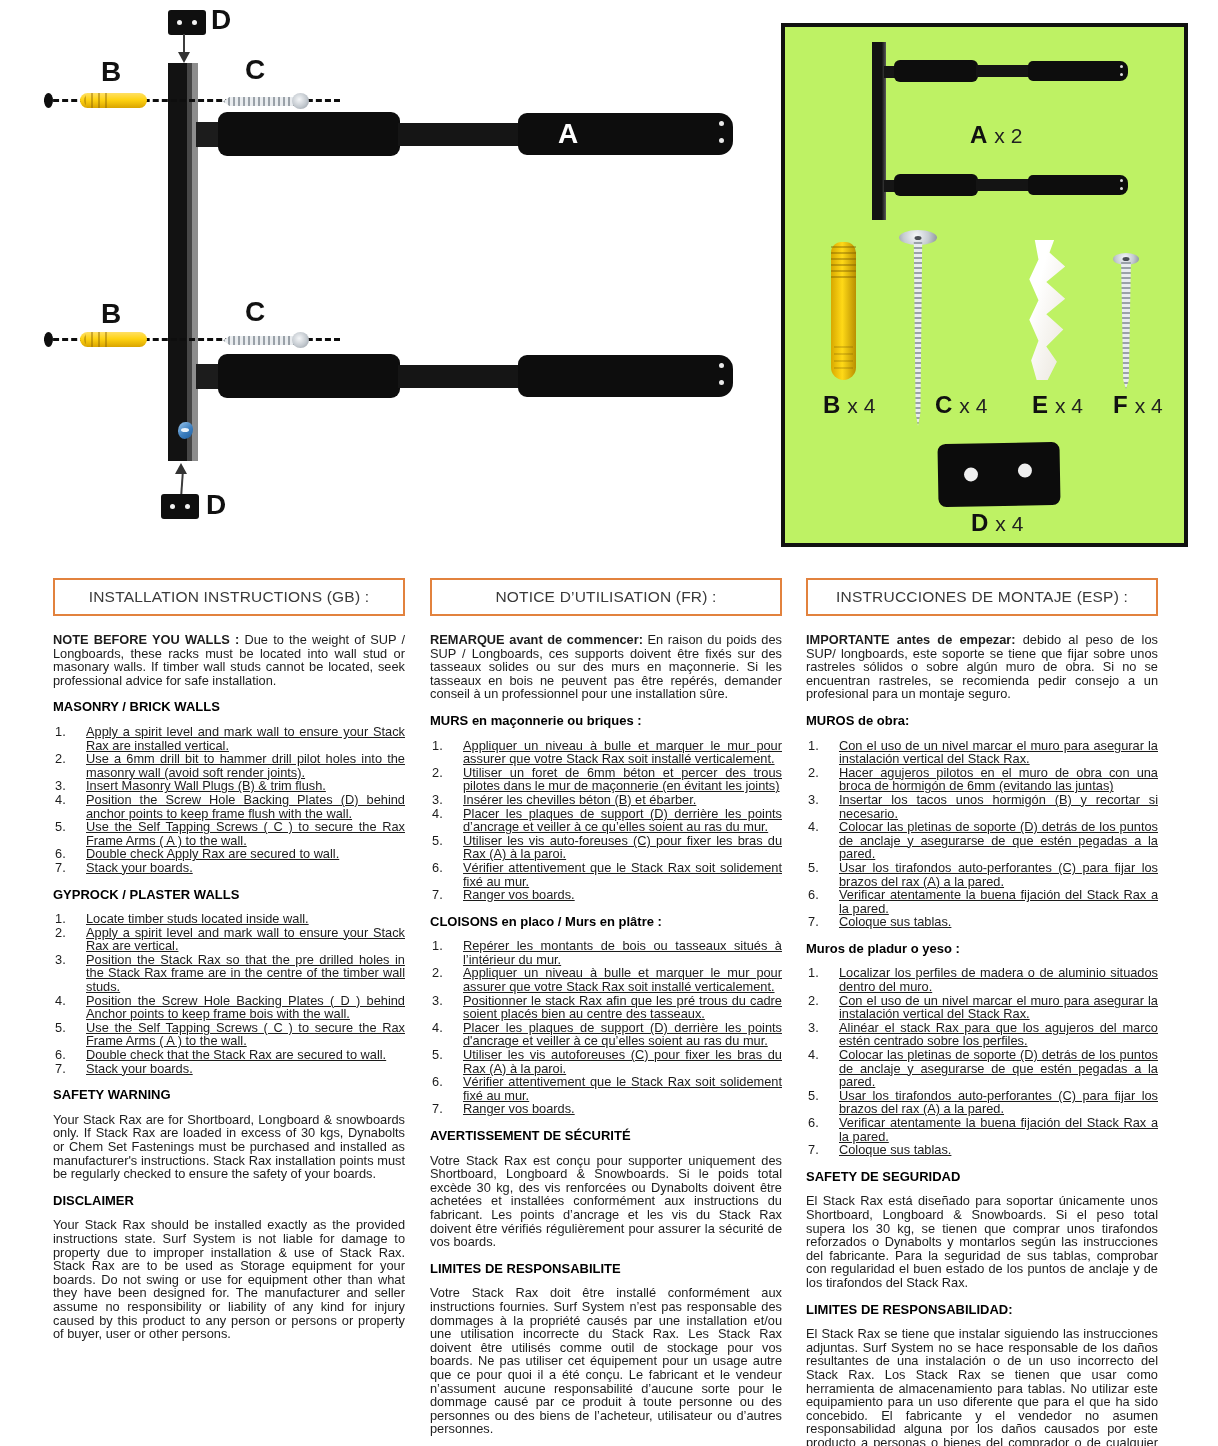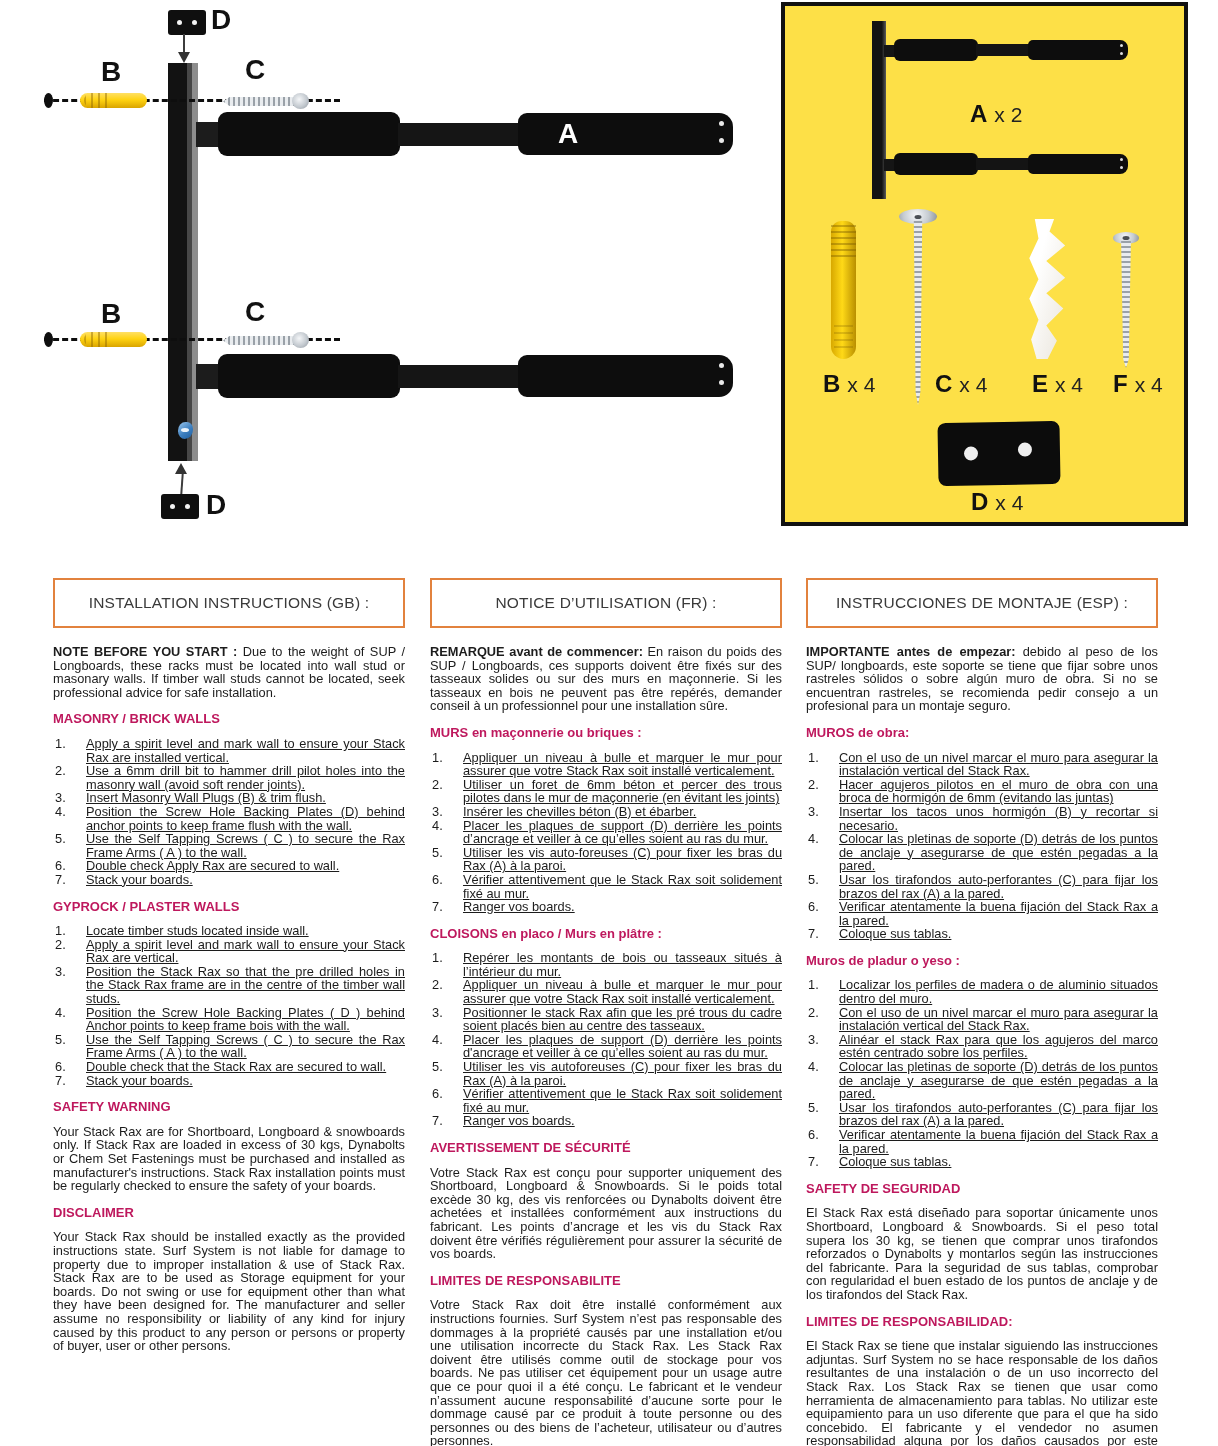--- a/index.html
+++ b/index.html
@@ -36,21 +36,21 @@
   .arm .foam2{position:absolute;left:322px;top:2px;width:215px;height:42px;background:#0d0d0d;
         border-radius:9px 14px 14px 9px;}
   .arm .foam2 i{position:absolute;width:5px;height:5px;border-radius:50%;background:#e9e9e9;left:201px;}
   .arm .foam2 i.h1{top:8px;} .arm .foam2 i.h2{top:25px;}
   .arm .alabel{position:absolute;left:362px;top:7px;color:#fff;font-weight:bold;font-size:28px;}
   .sticker{position:absolute;left:178px;top:422px;width:15px;height:17px;border-radius:55% 45% 60% 50%;
         background:linear-gradient(140deg,#9cc7ec 0%,#3c7fc0 55%,#1e5d9e 100%);}
   .sticker::after{content:"";position:absolute;left:3px;top:6px;width:8px;height:4px;border-radius:50%;background:#eaf3fb;}
 
   
-  #parts-box{position:absolute;left:781px;top:2px;width:399px;height:516px;border:4px solid #111;background:#fde047;}
+  #parts-box{position:absolute;left:781px;top:23px;width:399px;height:516px;border:4px solid #111;background:#bef264;}
   .pb{position:absolute;}
   .mini-bar{left:87px;top:15px;width:14px;height:178px;
         background:linear-gradient(90deg,#121212 0 70%,#5a5a5a 100%);}
   .mini-arm{position:absolute;width:246px;height:24px;}
   .mini-arm .stub{position:absolute;left:0;top:6px;width:12px;height:12px;background:#151515;}
   .mini-arm .foam1{position:absolute;left:10px;top:0;width:84px;height:22px;background:#0d0d0d;border-radius:6px;}
   .mini-arm .mid{position:absolute;left:92px;top:5px;width:54px;height:12px;background:#141414;}
   .mini-arm .foam2{position:absolute;left:144px;top:1px;width:100px;height:20px;background:#0d0d0d;border-radius:5px 8px 8px 5px;}
   .mini-arm .foam2 i{position:absolute;left:92px;width:3px;height:3px;border-radius:50%;background:#ddd;}
   .mini-arm .foam2 i.h1{top:4px;} .mini-arm .foam2 i.h2{top:12px;}
@@ -81,26 +81,26 @@
         background:linear-gradient(105deg,#ffffff 35%,#e9e4da 100%);
         filter:drop-shadow(0 0 1.5px #b9b4aa);
         clip-path:polygon(30% 0,72% 0,62% 9%,96% 19%,55% 30%,96% 42%,55% 53%,92% 64%,55% 76%,78% 87%,58% 100%,34% 100%,22% 86%,38% 72%,18% 57%,38% 43%,18% 28%,38% 14%);}
   .dplate{left:153px;top:416px;width:122px;height:63px;background:#0c0c0c;border-radius:8px;transform:rotate(-1deg);}
   .dplate i{position:absolute;width:14px;height:14px;border-radius:50%;background:#efefef;}
   .dplate i.h1{left:26px;top:24px;} .dplate i.h2{left:80px;top:21px;}
 
   
   .col{position:absolute;top:578px;width:352px;font-size:12.8px;line-height:13.6px;text-align:justify;}
   .col-0{left:53px;} .col-1{left:430px;} .col-2{left:806px;}
-  .hbox{box-sizing:border-box;height:50px;border:2px solid #e2823e;display:flex;align-items:center;
+  .hbox{box-sizing:border-box;height:38px;border:2px solid #e2823e;display:flex;align-items:center;
         justify-content:center;margin-bottom:17px;}
   .hbox h2{margin:0;font-size:15.5px;font-weight:400;color:#3a3a3a;letter-spacing:.2px;white-space:nowrap;}
   .intro{margin:0 0 13px 0;}
   .intro b{font-weight:bold;}
-  .section h3{margin:13px 0 11px 0;font-size:13px;font-weight:bold;color:#be185d;text-align:left;}
+  .section h3{margin:13px 0 11px 0;font-size:13px;font-weight:bold;color:#000000;text-align:left;}
   ol.steps{margin:0;padding:0;counter-reset:step;text-decoration:underline;}
   ol.steps:empty{display:none;}
   ol.steps li{list-style:none;position:relative;padding-left:33px;counter-increment:step;}
   ol.steps li::before{content:counter(step) ".";position:absolute;left:2px;}
   p.sbody{margin:0;}
   p.sbody:empty{display:none;}
 </style>
 </head>
 <body>
 
@@ -212,21 +212,21 @@
         <i class="h2"></i>
       </div>
     <div class="part-label" style="left:186px;top:482px;"><span class="pl">D</span><span class="pq">x 4</span></div>
   </div>
 
   <div id="columns">
       <section class="col col-0">
         <div class="hbox">
           <h2>INSTALLATION INSTRUCTIONS (GB) :</h2>
         </div>
-        <p class="intro"><b>NOTE BEFORE YOU START :</b><span> Due to the weight of SUP / Longboards, these racks must be located into wall stud or masonary walls. If timber wall studs cannot be located, seek professional advice for safe installation.</span></p>
+        <p class="intro"><b>NOTE BEFORE YOU WALLS :</b><span> Due to the weight of SUP / Longboards, these racks must be located into wall stud or masonary walls. If timber wall studs cannot be located, seek professional advice for safe installation.</span></p>
         <div>
           <div class="section">
             <h3>MASONRY / BRICK WALLS</h3>
             <ol class="steps">
               <li>Apply a spirit level and mark wall to ensure your Stack Rax are installed vertical.</li>
               <li>Use a 6mm drill bit to hammer drill pilot holes into the masonry wall (avoid soft render joints).</li>
               <li>Insert Masonry Wall Plugs (B) &amp; trim flush.</li>
               <li>Position the Screw Hole Backing Plates (D) behind anchor points to keep frame flush with the wall.</li>
               <li>Use the Self Tapping Screws ( C )  to secure the Rax Frame Arms ( A ) to the wall.</li>
               <li>Double check Apply Rax are secured to wall.</li>

